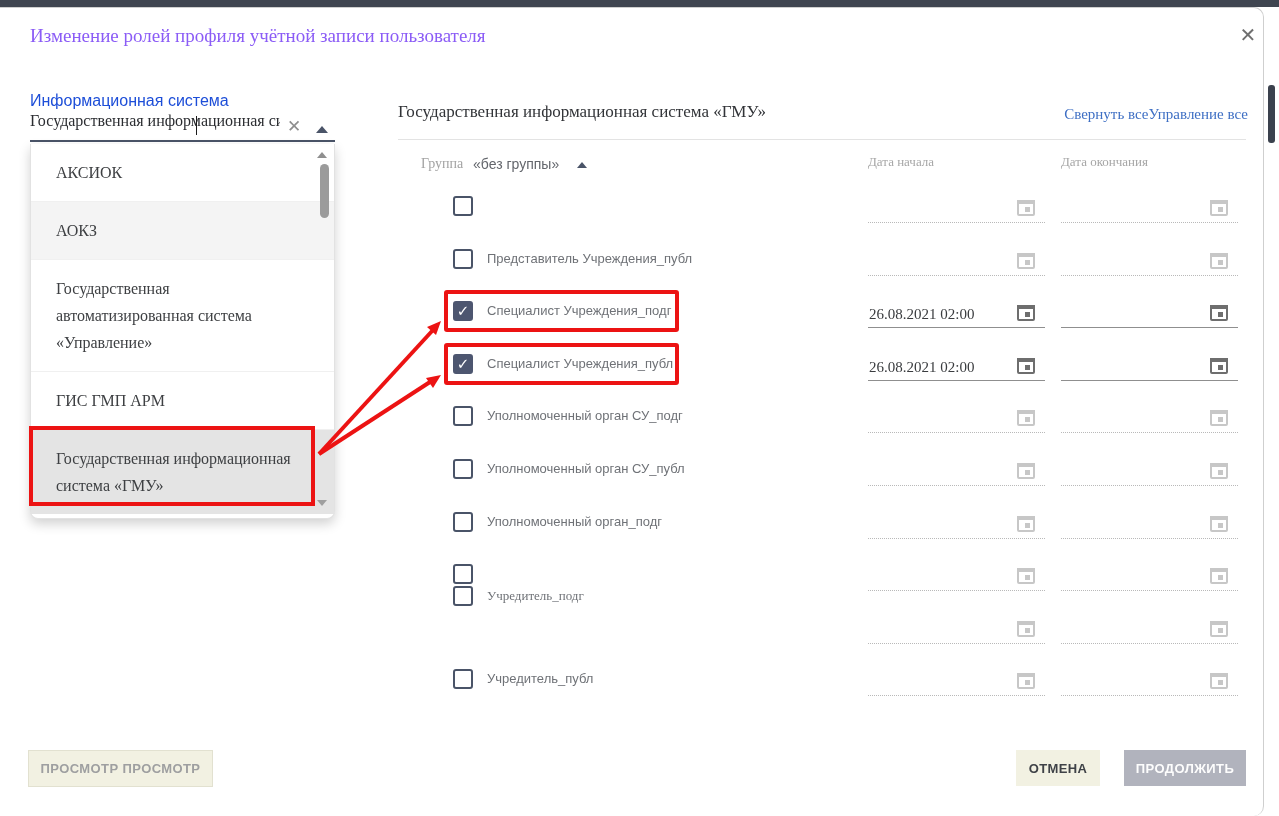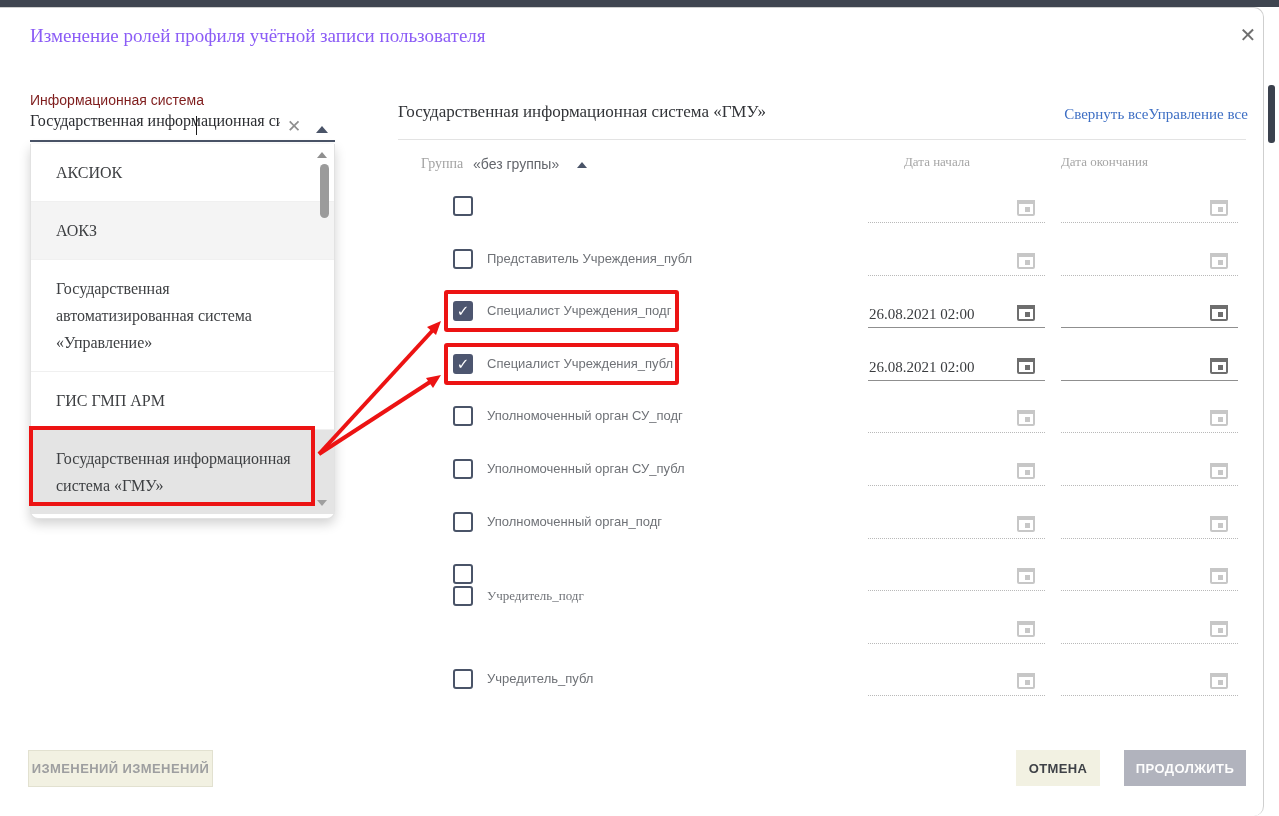--- a/index.html
+++ b/index.html
@@ -25,21 +25,21 @@
   .modal{
     position:absolute;left:0;top:7px;width:1264px;height:809px;background:#fff;
     border:1px solid #cfcfcf;border-left:none;border-bottom:none;border-radius:0 10px 10px 0;
   }
 
   .modal-title{position:absolute;left:30px;top:17px;font-size:19px;color:#8b5cf6;}
   .close-icon{position:absolute;left:1236px;top:15px;width:24px;height:24px;font-size:20px;line-height:24px;
     color:#6f6f6f;text-align:center;cursor:pointer;}
 
   
-  .field-label{position:absolute;left:30px;top:84px;font-size:14px;color:#7f1d1d;}
+  .field-label{position:absolute;left:30px;top:84px;font-size:16px;color:#1d4ed8;}
   .system-input-text{position:absolute;left:30px;top:104px;width:250px;font-size:16px;color:#2b2d31;white-space:nowrap;overflow:hidden;}
   .text-caret{position:absolute;left:196px;top:108px;width:1px;height:19px;background:#1b1b1b;}
   .clear-icon{position:absolute;left:287px;top:108px;font-size:17px;color:#8e8e8e;cursor:pointer;}
   .collapse-icon{position:absolute;left:316px;top:118px;width:0;height:0;
     border-left:6px solid transparent;border-right:6px solid transparent;border-bottom:7px solid var(--navy);cursor:pointer;}
   .input-underline{position:absolute;left:30px;top:132px;width:305px;height:2px;background:var(--navy);}
 
   .dropdown-panel{
     position:absolute;left:30px;top:136px;width:305px;background:#fff;
     border:1px solid #e2e2e2;border-top:none;border-radius:0 0 8px 8px;
@@ -61,21 +61,21 @@
   
   .panel-title{position:absolute;left:398px;top:94px;font-size:17px;color:#323438;}
   .links{position:absolute;left:960px;top:98px;width:288px;display:flex;justify-content:flex-end;font-size:15px;}
   .links span{color:var(--link-blue);cursor:pointer;}
   .panel-divider{position:absolute;left:398px;top:131px;width:848px;height:1px;background:#e3e3e3;}
 
   .group-label{position:absolute;left:421px;top:148px;font-size:14px;color:#a3a3a3;}
   .group-value{position:absolute;left:473px;top:148px;font-size:14px;color:#63666c;cursor:pointer;}
   .group-sort{position:absolute;left:577px;top:154px;width:0;height:0;
     border-left:5px solid transparent;border-right:5px solid transparent;border-bottom:6px solid var(--navy);cursor:pointer;}
-  .col-head-start{position:absolute;left:868px;top:146px;font-size:13px;color:#a6a6a6;margin-left:36px;}
+  .col-head-start{position:absolute;left:868px;top:146px;font-size:13px;color:#a6a6a6;}
   .col-head-end{position:absolute;left:1061px;top:146px;font-size:13px;color:#a6a6a6;}
 
   
   .role-row{position:absolute;left:444px;width:235px;height:42px;}
   .checkbox{position:absolute;left:9px;top:11px;width:20px;height:20px;border:2px solid var(--navy);border-radius:3px;
     background:#fff;cursor:pointer;}
   .checkbox.checked{background:var(--checkbox-checked);border-color:var(--checkbox-checked);}
   .checkbox .tick{display:none;color:#fff;font-size:15px;line-height:16px;text-align:center;font-weight:bold;}
   .checkbox.checked .tick{display:block;}
   .role-label{position:absolute;left:43px;top:0;height:42px;line-height:42px;font-size:13px;color:#6f7277;white-space:nowrap;}
@@ -265,21 +265,21 @@
         <div class="date-field dotted" style="left: 868px; top: 652.4px;">
           <div class="date-value serif"></div>
           <div class="cal"></div>
         </div>
         <div class="date-field dotted" style="left: 1061px; top: 652.4px;">
           <div class="date-value serif"></div>
           <div class="cal"></div>
         </div>
       </div>
 
-    <button class="btn btn-view">ИЗМЕНЕНИЙ ИЗМЕНЕНИЙ</button>
+    <button class="btn btn-view">ПРОСМОТР ПРОСМОТР</button>
     <button class="btn btn-cancel">ОТМЕНА</button>
     <button class="btn btn-continue">ПРОДОЛЖИТЬ</button>
   </div>
 
   <svg class="annot-arrows" width="1279" height="816">
     <line x1="319" y1="454" x2="433" y2="330" stroke="#ec1313" stroke-width="4"></line>
     <polygon points="441,321 436,335 427,327" fill="#ec1313"></polygon>
     <line x1="319" y1="454" x2="430" y2="382" stroke="#ec1313" stroke-width="4"></line>
     <polygon points="441,375 433,388 426,378" fill="#ec1313"></polygon>
   </svg>

